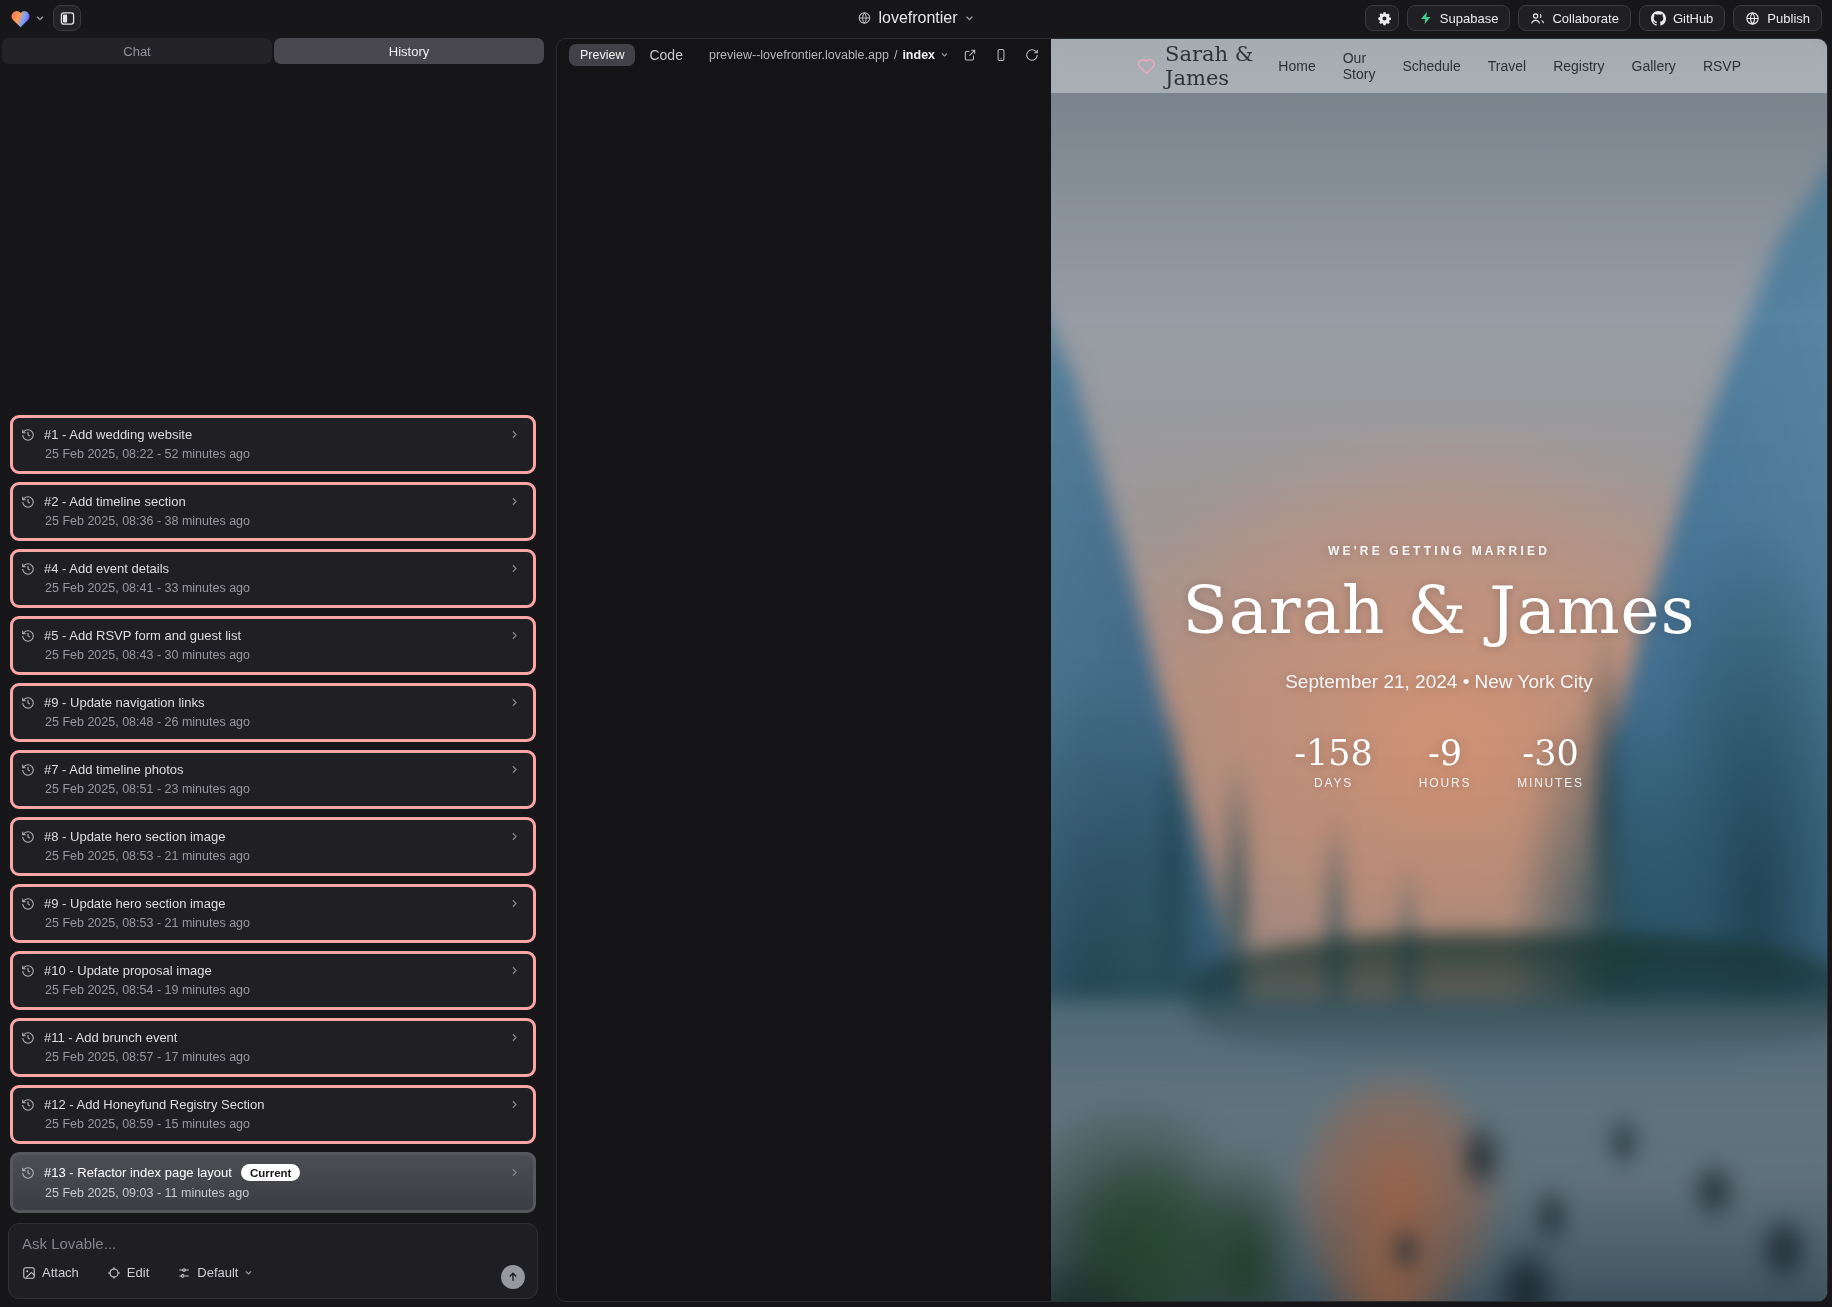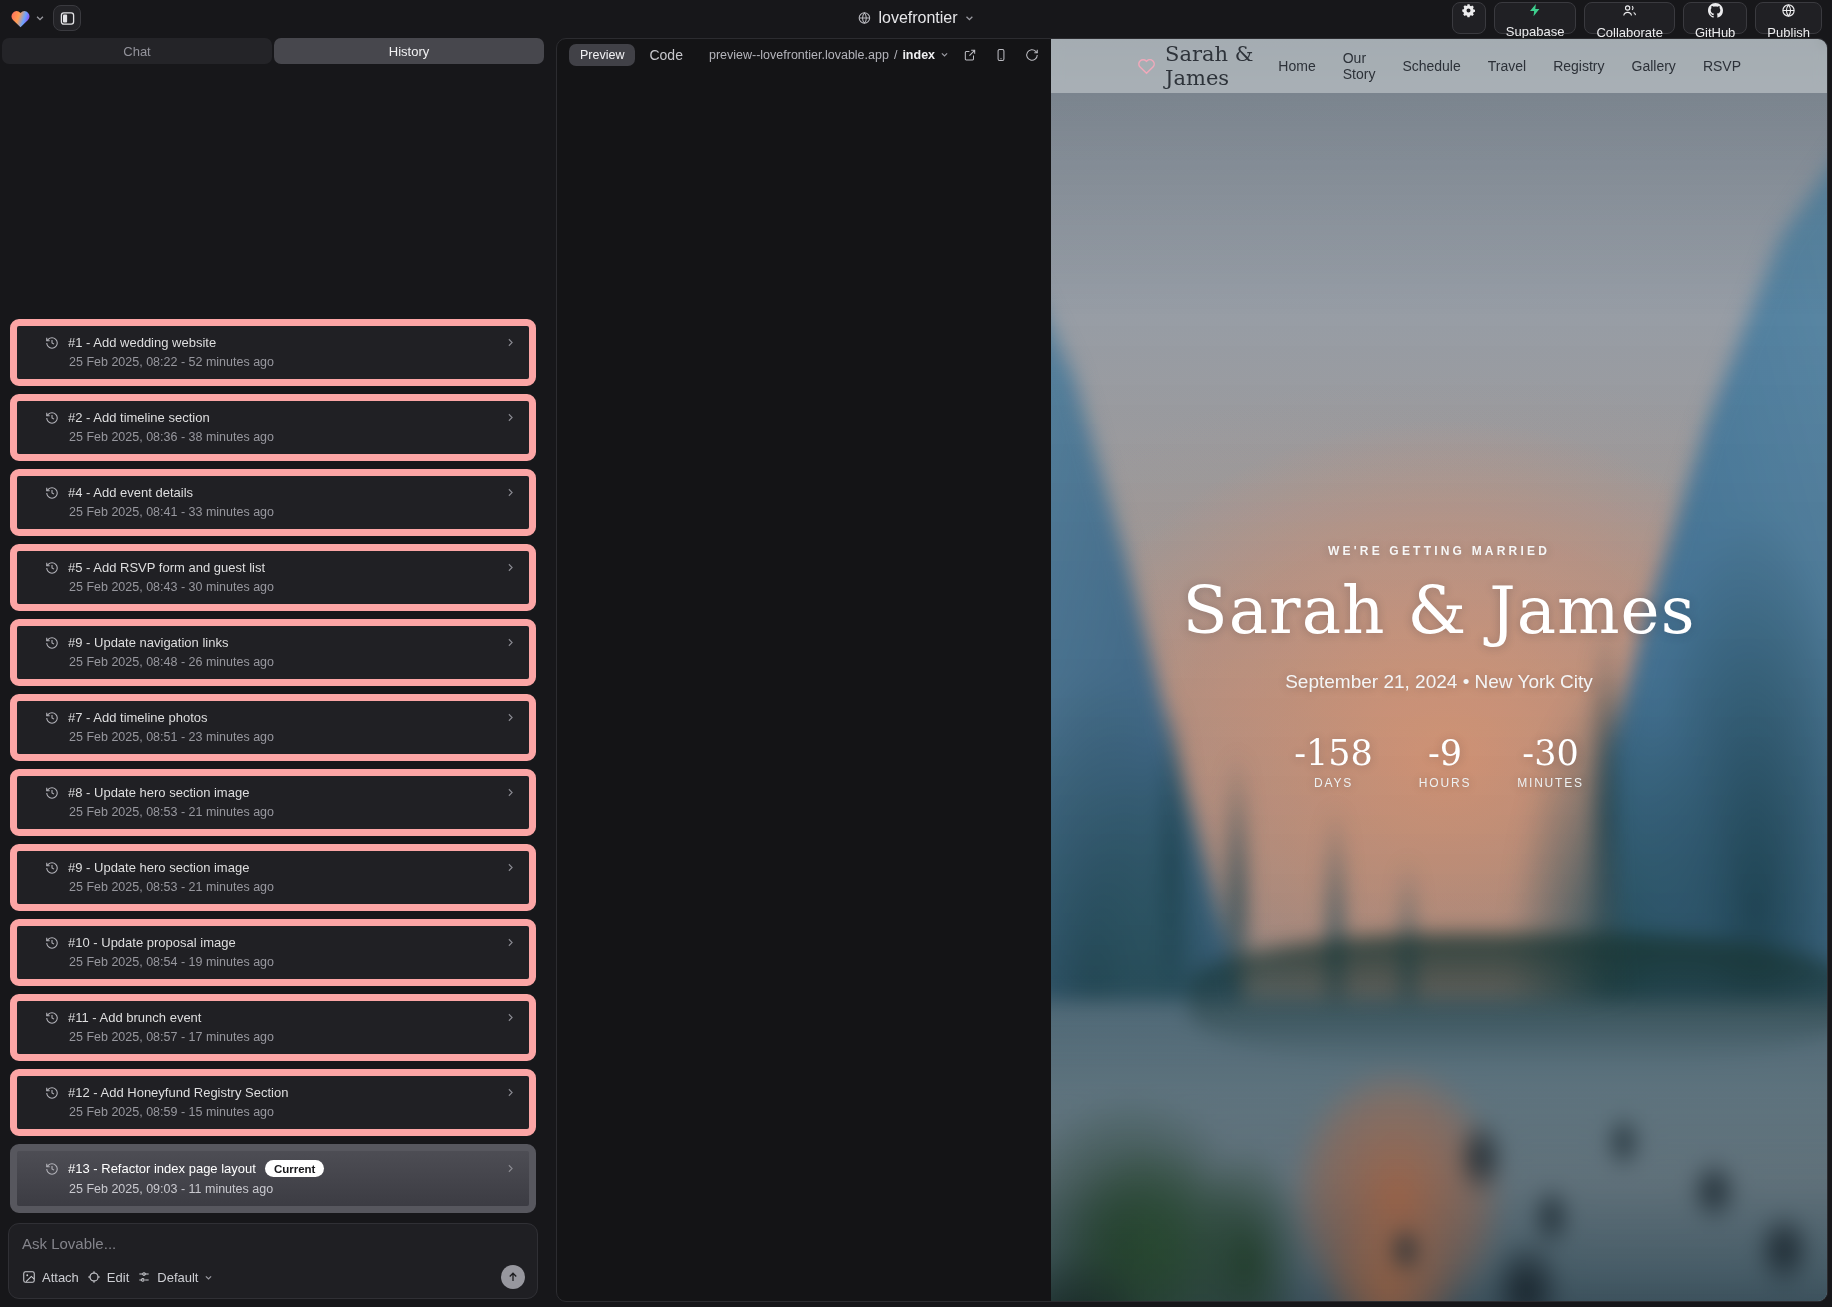--- a/index.html
+++ b/index.html
@@ -16,44 +16,44 @@
 
   
   .topbar { position:absolute; top:0; left:0; right:0; height:36px; display:flex; align-items:center; padding:0 10px; }
   .tb-left { display:flex; align-items:center; gap:8px; }
   .logo-btn { display:flex; align-items:center; gap:4px; cursor:pointer; }
   .chev { color:#9a9aa1; }
   .panel-btn { width:28px; height:26px; border:1px solid #3a3a3f; background:#232327; border-radius:8px; display:flex; align-items:center; justify-content:center; color:#e3e3e6; }
   .tb-center { position:absolute; left:50%; top:0; transform:translateX(-50%); height:36px; display:flex; align-items:center; gap:7px; color:#e6e6e9; font-size:16px; }
   .tb-center .globe { color:#b9b9bf; }
   .tb-right { margin-left:auto; display:flex; align-items:center; gap:8px; }
-  .tb-pill { height:32px; display:flex; align-items:center; gap:7px; padding:0 11px; border:1px solid #3a3a3f; background:#202024; border-radius:8px; font-size:13px; color:#ececee; cursor:pointer;flex-direction:column; }
+  .tb-pill { height:26px; display:flex; align-items:center; gap:7px; padding:0 11px; border:1px solid #3a3a3f; background:#202024; border-radius:8px; font-size:13px; color:#ececee; cursor:pointer; }
   .gear-btn { width:34px; }
 
   
   .left { position:absolute; top:36px; left:0; width:546px; bottom:0; display:flex; flex-direction:column; }
   .tabs { display:flex; gap:2px; margin:2px 2px 0 2px; }
   .tab { flex:1; height:26px; display:flex; align-items:center; justify-content:center; font-size:13px; border-radius:7px; cursor:pointer; }
   .tab.inactive { background:#242428; color:#93939b; }
   .tab.active { background:#47474d; color:#f0f0f2; }
   .h-list { margin-top:auto; padding:0 10px; }
-  .h-item { background:#202024; border:7px solid #fca5a5; border-radius:9px; padding:9px 12px 10px 28px; margin-bottom:8px; cursor:pointer; }
+  .h-item { background:#202024; border:3px solid #fca5a5; border-radius:9px; padding:9px 12px 10px 8px; margin-bottom:8px; cursor:pointer; }
   .h-top { display:flex; align-items:center; gap:9px; }
   .h-icn { color:#b5b5bc; }
   .h-title { font-size:13px; color:#dededf; }
   .h-badge { background:#ffffff; color:#18181b; font-size:11.5px; font-weight:700; border-radius:999px; padding:2.5px 9px; }
   .h-chev { margin-left:auto; color:#8b8b92; }
   .h-meta { font-size:12.5px; color:#97979e; margin:5px 0 0 24px; }
   .h-item.current { background:linear-gradient(180deg,#4d4d54,#3c3c43); border-color:#57575e; }
   .h-item.current .h-title { color:#ffffff; }
   .h-item.current .h-meta { color:#c9c9cf; }
 
   .composer { margin:2px 8px 8px 8px; background:#1f1f23; border:1px solid #303035; border-radius:11px; padding:11px 12px 9px 13px; }
   .composer .ph { font-size:15px; color:#84848b; }
-  .c-row { display:flex; align-items:center; gap:8px; margin-top:13px; color:#cdced3; font-size:13px; }
+  .c-row { display:flex; align-items:flex-start; gap:28px; margin-top:13px; color:#cdced3; font-size:13px; }
   .c-btn { display:flex; align-items:center; gap:6px; cursor:pointer; }
   .c-send { margin-left:auto; width:24px; height:24px; border-radius:50%; background:#97979e; color:#1c1c1f; display:flex; align-items:center; justify-content:center; cursor:pointer; }
 
   
   .preview { position:absolute; left:556px; top:38px; right:4px; bottom:5px; background:#141416; border:1px solid #2c2c30; border-radius:10px; overflow:hidden; display:flex; flex-direction:row; }
   .p-toolbar { height:31px; display:flex; align-items:center; padding:0 12px; gap:14px; flex:0 0 auto; }
   .p-tab-active { background:#414147; color:#f2f2f4; font-size:12.5px; padding:4px 11px; border-radius:7px; cursor:pointer; }
   .p-tab { color:#c7c7cc; font-size:14px; cursor:pointer; }
   .p-url { display:flex; align-items:center; gap:5px; margin-left:12px; font-size:12.5px; color:#b4b4bb; cursor:pointer; }
   .p-url .pg { color:#efeff1; font-weight:700; }

